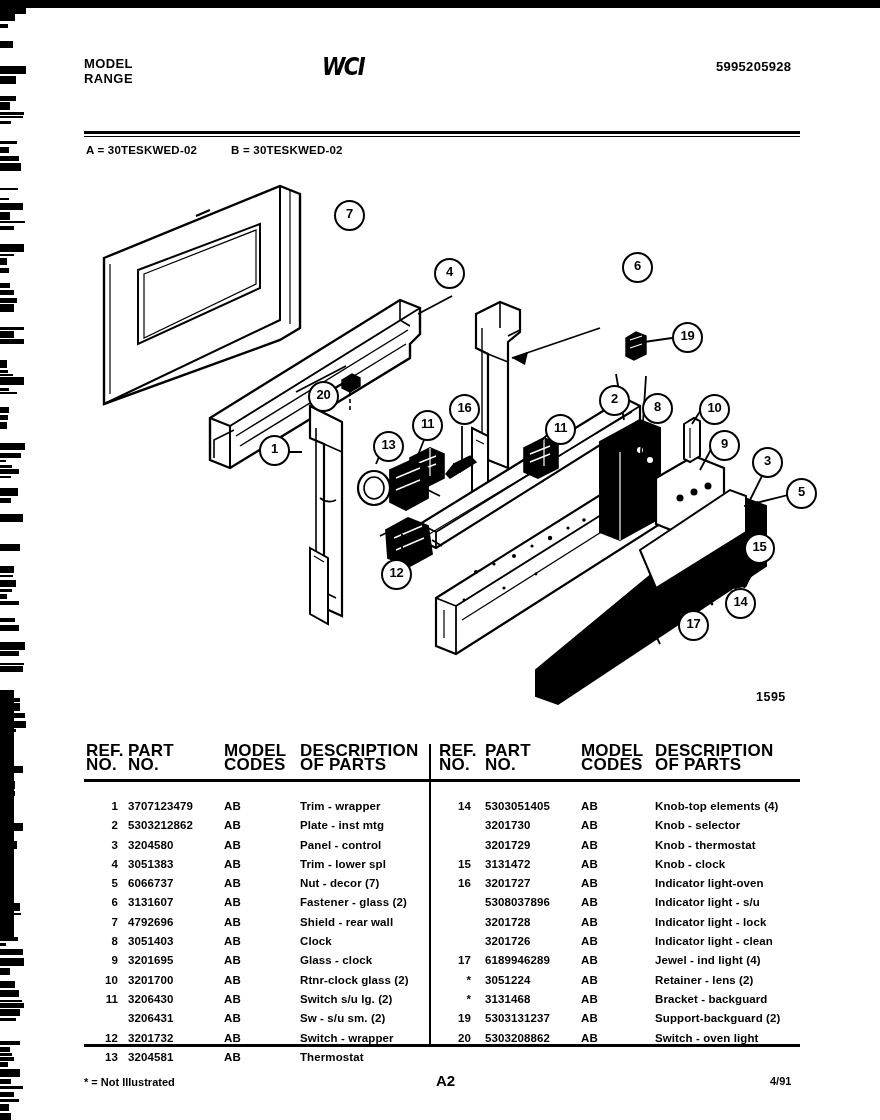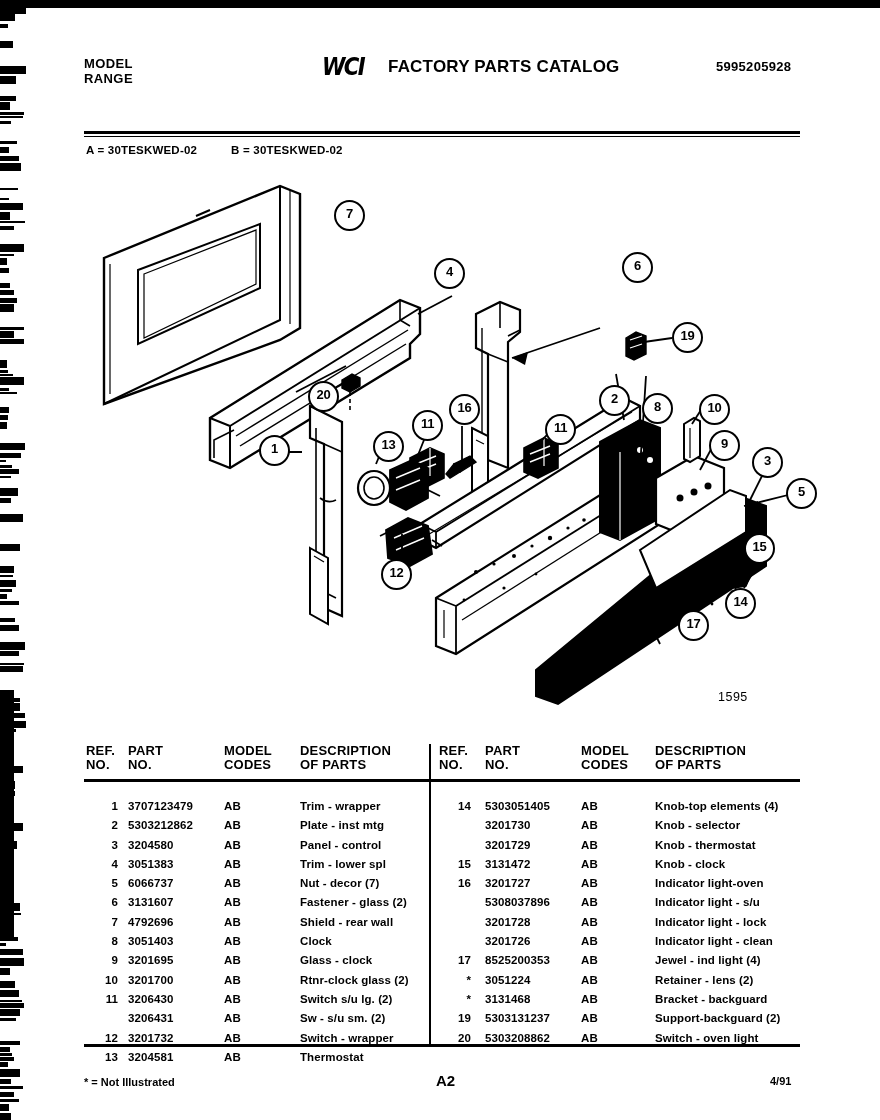--- a/index.html
+++ b/index.html
@@ -30,39 +30,39 @@
   
   .rule-head{position:absolute;left:84px;top:131px;width:716px;height:3px;background:#000;}
   .rule-head2{position:absolute;left:84px;top:136px;width:716px;height:1px;background:#000;}
   .models{position:absolute;left:86px;top:144px;font-size:11.5px;font-weight:bold;letter-spacing:.2px;}
   .models span{display:inline-block;}
   .model-b{margin-left:34px;}
 
   
   .diagram{position:absolute;left:84px;top:168px;width:716px;height:545px;}
   .diagram svg{display:block;}
-  .fig-num{position:absolute;left:718px;top:690px;font-size:12.5px;font-weight:normal;letter-spacing:.5px;}
+  .fig-num{position:absolute;left:756px;top:690px;font-size:12.5px;font-weight:bold;letter-spacing:.5px;}
 
   
   .callout{
     position:absolute;width:27px;height:27px;border:2.4px solid #000;border-radius:50%;
     background:#fff;font-size:13px;font-weight:bold;line-height:23px;text-align:center;
     letter-spacing:-.3px;
   }
 
   
   .tbl-rule-top{position:absolute;left:84px;top:779px;width:716px;height:2.5px;background:#000;}
   .tbl-rule-bottom{position:absolute;left:84px;top:1044px;width:716px;height:2.5px;background:#000;}
   .tbl-divider{position:absolute;left:429px;top:744px;width:2px;height:300px;background:#000;}
 
   .col{position:absolute;top:744px;}
   .col.left{left:84px;width:345px;}
   .col.right{left:437px;width:363px;}
 
-  .hdr{position:relative;height:35px;font-size:13px;font-weight:bold;line-height:14px;letter-spacing:.2px;}
+  .hdr{position:relative;height:35px;font-size:17px;font-weight:bold;line-height:14px;letter-spacing:.2px;}
   .hdr > div{position:absolute;top:0;white-space:pre-line;}
 
   .rows{position:relative;margin-top:21px;font-size:11.5px;font-weight:bold;letter-spacing:.1px;}
   .row{position:relative;height:19.3px;}
   .row > span{position:absolute;top:0;white-space:nowrap;}
 
   
   .left .c-ref{left:0;width:34px;text-align:right;}
   .left .c-part{left:44px;}
   .left .c-code{left:140px;}
@@ -202,21 +202,20 @@
       <div class="bar" style="top: 1104px; height: 7px; width: 9.1px;"></div>
       <div class="bar" style="top: 1113px; height: 7px; width: 11.4px;"></div>
       <div class="bar" style="top: 690px; height: 250px; width: 14px;"></div>
     </div>
 
   <div class="brand">
     <div>MODEL</div>
     <div>RANGE</div>
   </div>
   <div class="wci-logo">WCI</div>
-  <div class="catalog-title">FACTORY PARTS CATALOG</div>
   <div class="catalog-number">5995205928</div>
 
   <div class="rule-head"></div>
   <div class="rule-head2"></div>
 
   <div class="models">
     <span>A = 30TESKWED-02</span><span class="model-b">B = 30TESKWED-02</span>
   </div>
 
   <div class="diagram">
@@ -581,21 +580,21 @@
           <span class="c-desc">Indicator light - lock</span>
         </div>
         <div class="row">
           <span class="c-ref"></span>
           <span class="c-part">3201726</span>
           <span class="c-code">AB</span>
           <span class="c-desc">Indicator light - clean</span>
         </div>
         <div class="row">
           <span class="c-ref">17</span>
-          <span class="c-part">8525200353</span>
+          <span class="c-part">6189946289</span>
           <span class="c-code">AB</span>
           <span class="c-desc">Jewel - ind light (4)</span>
         </div>
         <div class="row">
           <span class="c-ref">*</span>
           <span class="c-part">3051224</span>
           <span class="c-code">AB</span>
           <span class="c-desc">Retainer - lens (2)</span>
         </div>
         <div class="row">

